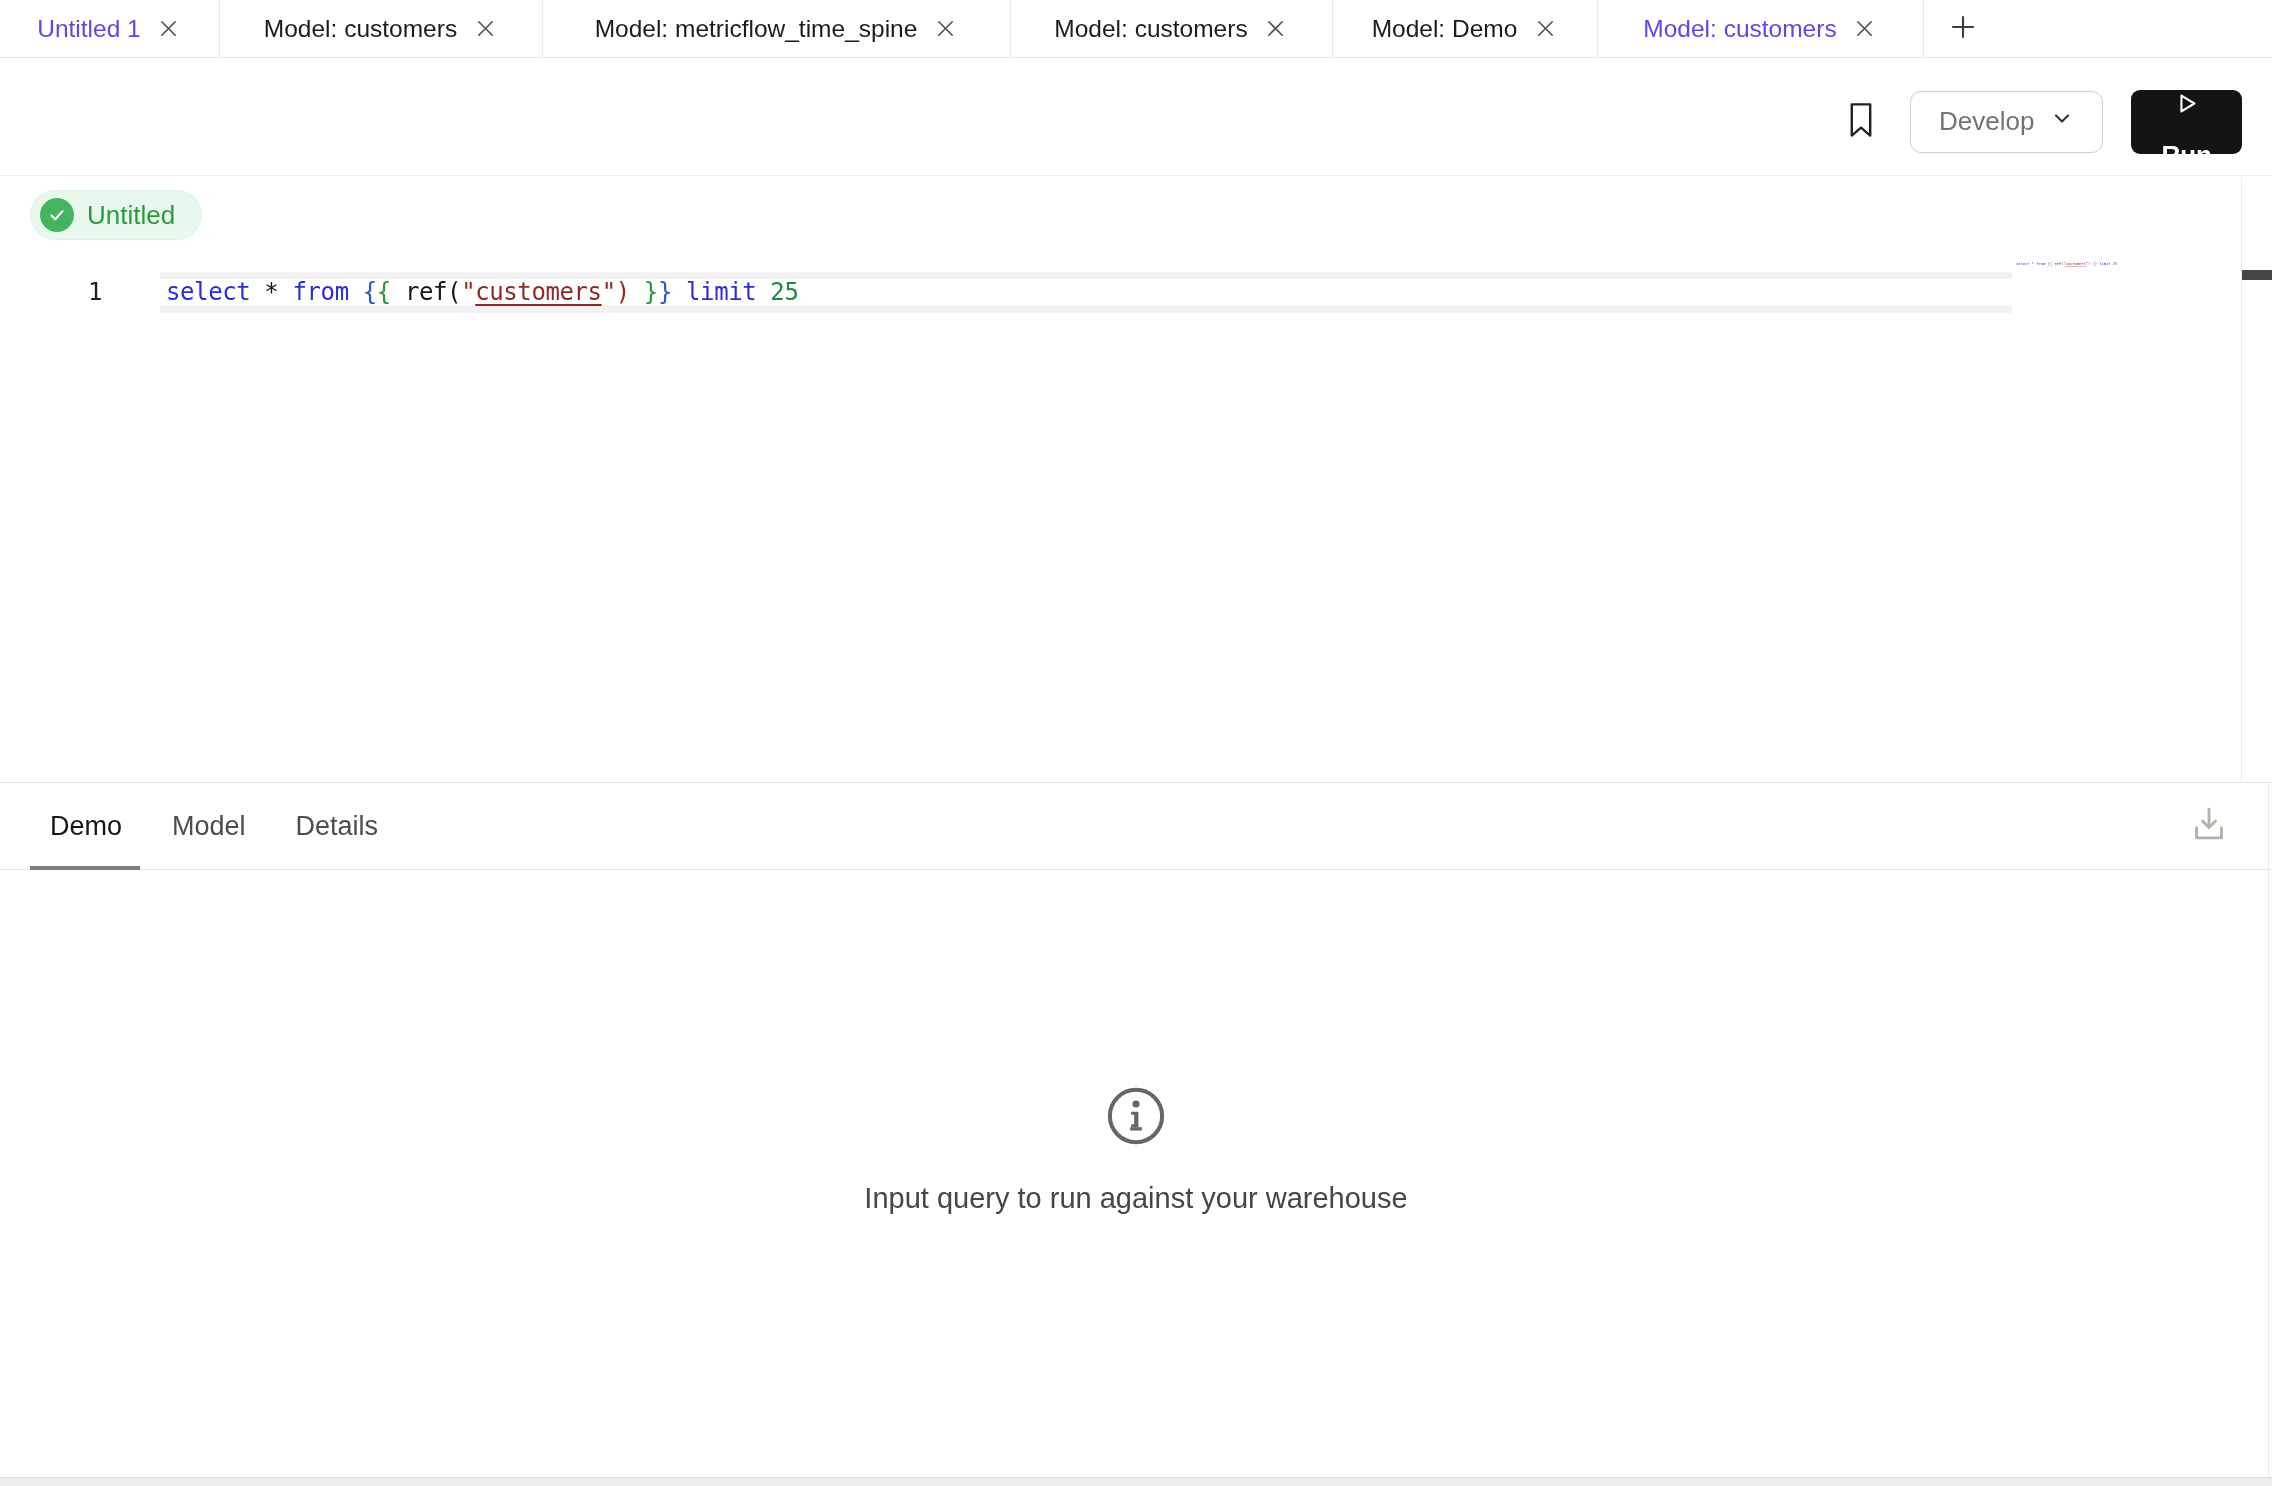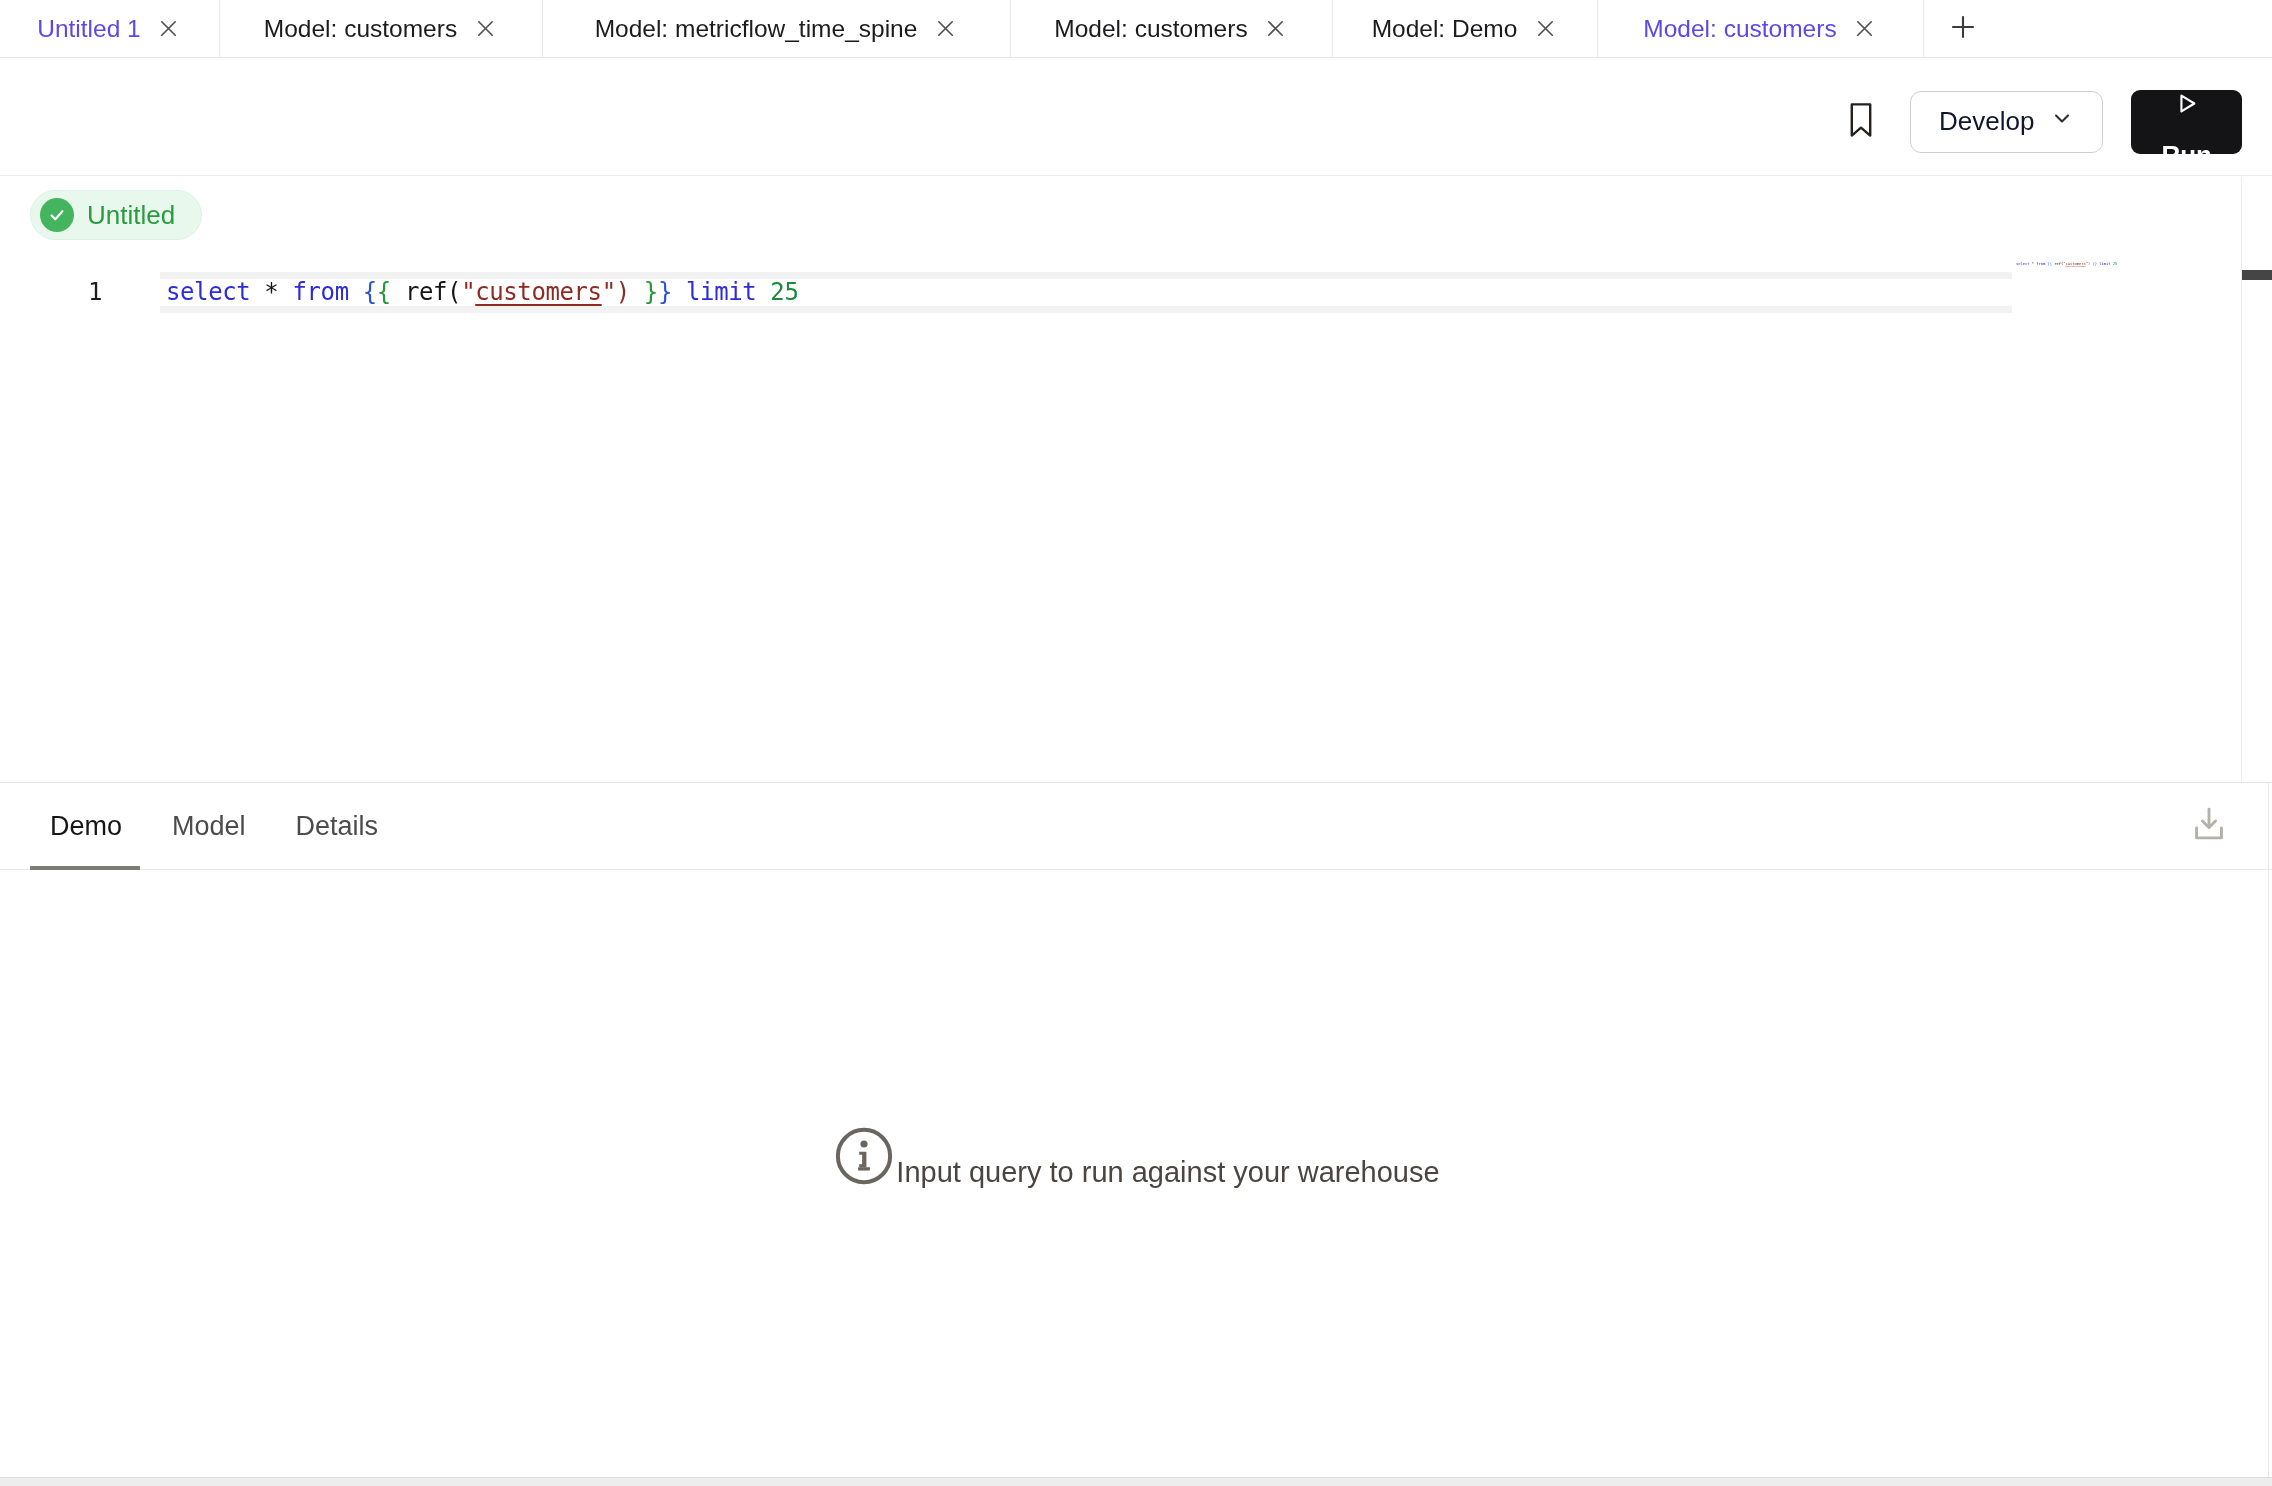--- a/index.html
+++ b/index.html
@@ -20,21 +20,21 @@
               background:#fff; cursor:pointer; }
 
   
   .toolbar { position:absolute; left:0; top:58px; width:2272px; height:118px;
              border-bottom:1px solid #ececec; display:flex; align-items:center;
              justify-content:flex-end; gap:28px; padding:10px 30px 0 30px; background:#fff; }
   .icon-btn { background:none; border:none; display:flex; align-items:center;
               justify-content:center; cursor:pointer; padding:4px; }
   .btn-develop { display:flex; align-items:center; gap:16px; height:62px; padding:0 28px;
                  background:#fff; border:1.5px solid #cfcfcf; border-radius:11px;
-                 font-size:26px; color:#0f172a; font-family:inherit; cursor:pointer; }
+                 font-size:26px; color:#737373; font-family:inherit; cursor:pointer; }
   .btn-run { display:flex; align-items:center; gap:16px; height:64px; padding:0 30px;
              background:#141417; border:none; border-radius:9px; font-size:26px;
              font-weight:600; color:#fff; font-family:inherit; cursor:pointer;flex-direction:column; }
 
   
   .editor { position:absolute; left:0; top:177px; width:2272px; height:605px; background:#fff; }
   .status-row { position:absolute; left:30px; top:13px; display:flex; align-items:center; gap:32px; }
   .badge-connected { display:flex; align-items:center; gap:13px; height:50px; padding:0 26px 0 9px;
                      background:#e9f8ed; border:1px solid #ddf2e3; border-radius:26px;
                      font-size:26px; font-weight:500; color:#2c9a41; }
@@ -74,22 +74,22 @@
              border-top:1px solid #e4e4e4; background:#fff; }
   .rtabs { position:relative; height:87px; display:flex; align-items:stretch; gap:46px;
            padding-left:48px; border-bottom:1px solid #e8e8e8; }
   .rtab { position:relative; display:flex; align-items:center; font-size:27px;
           color:#4c4c4c; cursor:pointer; padding:0 2px; }
   .rtab--active { color:#161616; font-weight:500; }
   .rtab--active::after { content:""; position:absolute; left:-18px; right:-16px; bottom:-1px;
                          height:4px; background:#7f7b75; }
   .download-btn { position:absolute; right:36px; top:50%; transform:translateY(-50%);
                   background:none; border:none; cursor:pointer; padding:4px; }
-  .results-body { position:absolute; left:0; top:80px; width:2272px; height:589px;
-                  display:flex; flex-direction:row; align-items:center; justify-content:center; }
+  .results-body { position:absolute; left:0; top:72px; width:2272px; height:589px;
+                  display:flex; flex-direction:column; align-items:center; justify-content:center; }
   .empty-msg { margin-top:30px; font-size:29px; font-weight:500; color:#4a4540; }
   .results-right-line { position:absolute; left:2268px; top:0; width:1px; height:695px; background:#e9e9e9; }
   .bottom-strip { position:absolute; left:0; bottom:0; width:2272px; height:9px;
                   background:#ededed; border-top:1px solid #dcdcdc; }
 </style>
 </head>
 <body>
 
 <div class="app">
 

